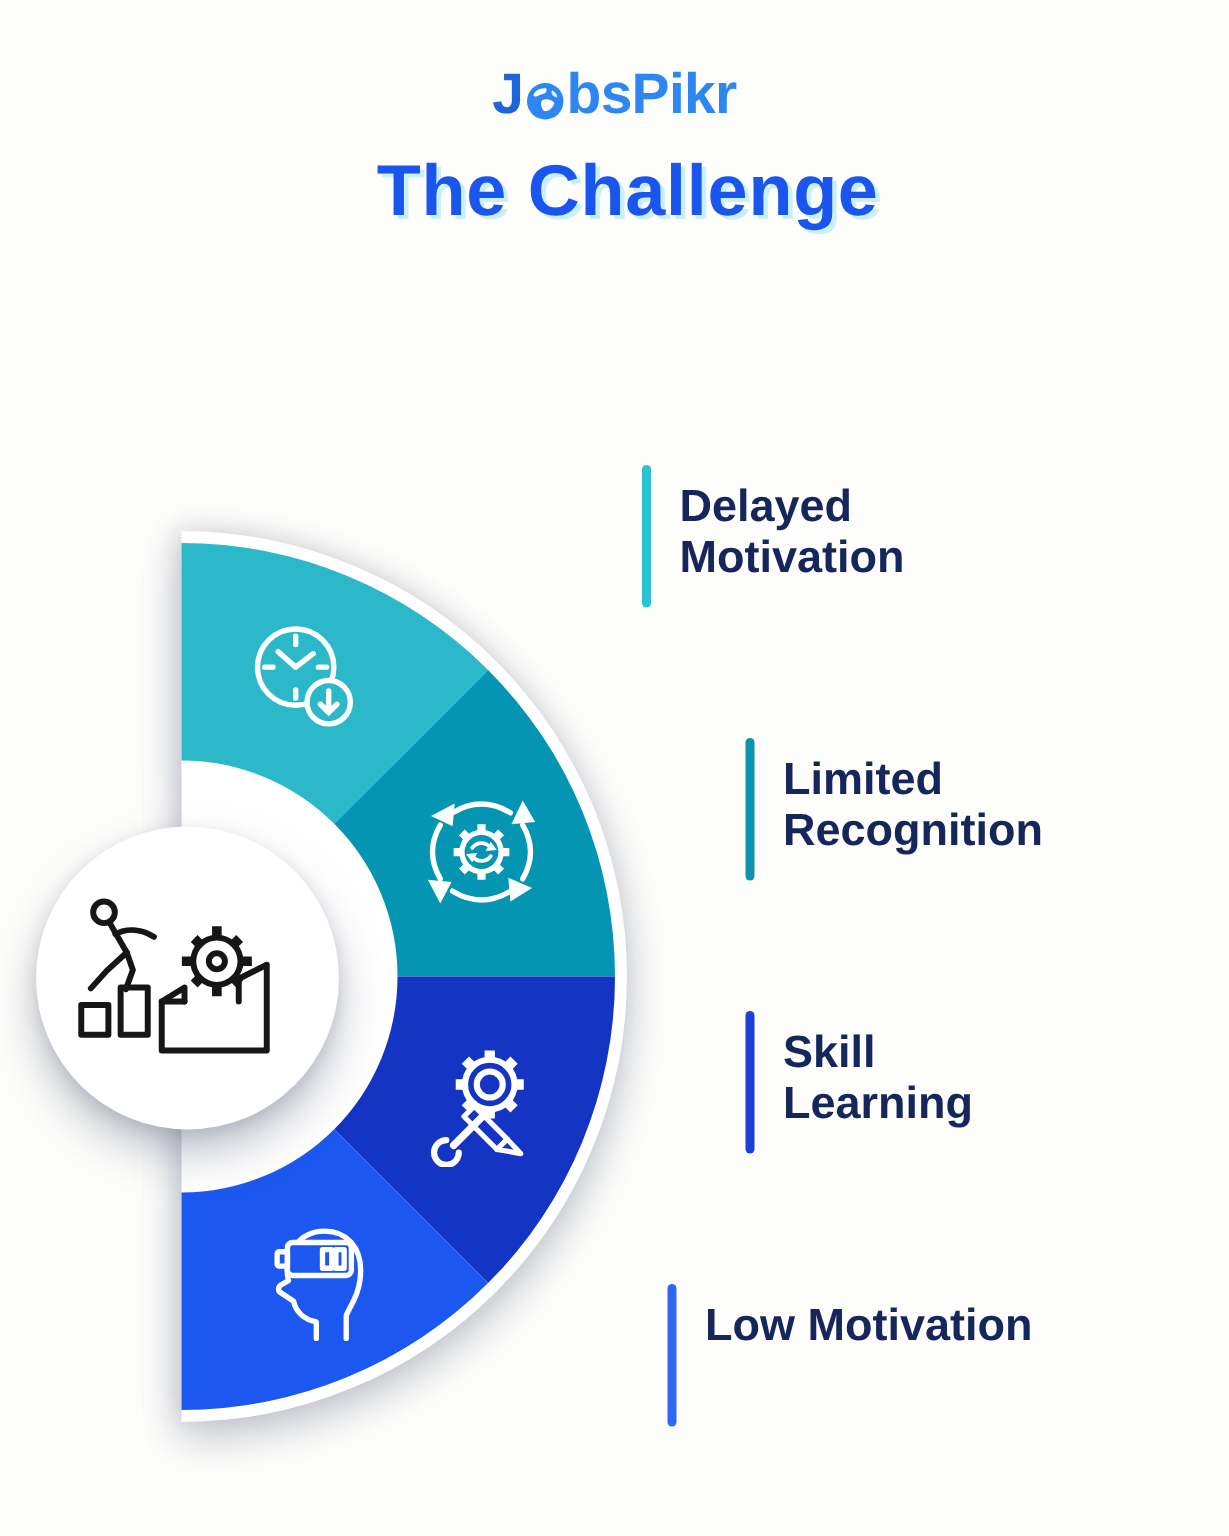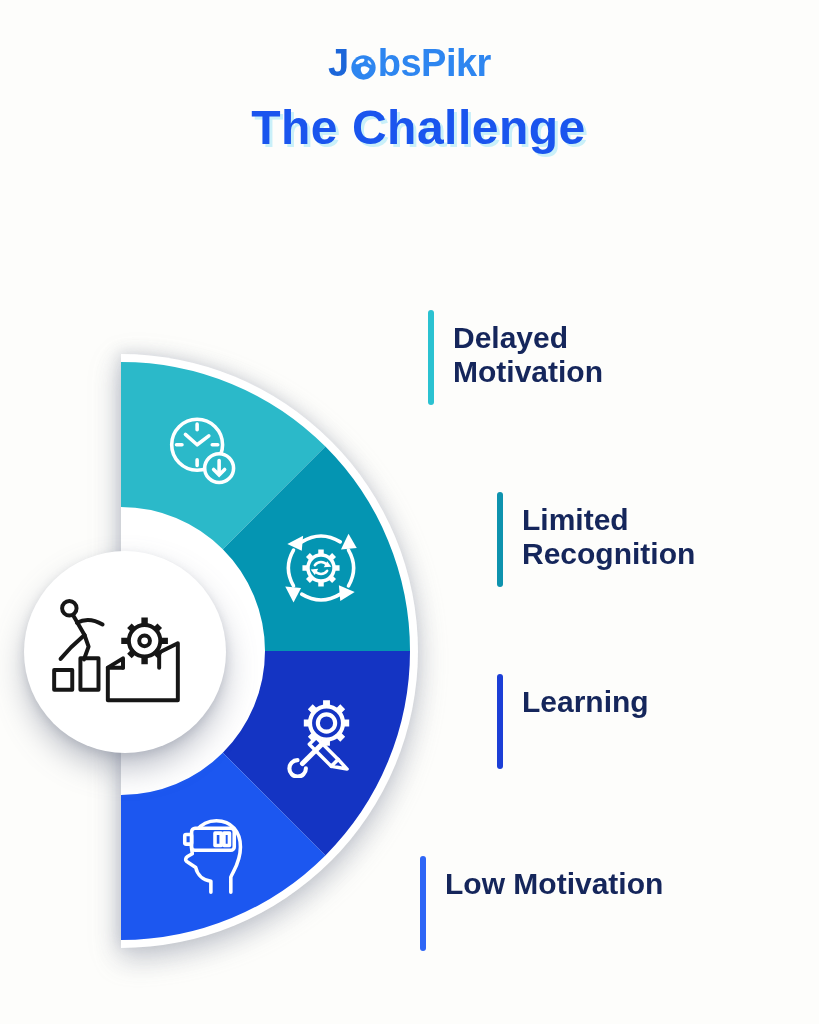--- a/index.html
+++ b/index.html
@@ -44,21 +44,21 @@
   .challenge{position:absolute;display:flex;}
   .cbar{width:6px;height:95px;border-radius:3px;flex:none;}
   .ctext{
     margin-left:19px;padding-top:11px;
     font-size:30px;font-weight:700;line-height:34px;
     color:var(--text-navy,#15265B);white-space:nowrap;
   }
   .c1{left:428px;top:310px;}
   .c2{left:497px;top:492px;}
   .c3{left:497px;top:674px;}
-  .c4{left:420px;top:856px;}
+  .c4{left:445px;top:856px;}
 </style>
 </head>
 <body>
 
 <div class="page">
 
   <div class="logo">
     <span class="logo-j">J</span>
     <svg class="globe" width="27" height="27" viewBox="0 0 24 24">
       <circle cx="12" cy="12" r="10.8" fill="#2E86F0"></circle>
@@ -160,20 +160,21 @@
     <div class="cbar" style="background-color: rgb(14, 147, 174);"></div>
     <div class="ctext">
       <div>Limited</div>
       <div>Recognition</div>
     </div>
   </div>
 
   <div class="challenge c3">
     <div class="cbar" style="background-color: rgb(28, 63, 214);"></div>
     <div class="ctext">
+      <div>Skill</div>
       <div>Learning</div>
     </div>
   </div>
 
   <div class="challenge c4">
     <div class="cbar" style="background-color: rgb(46, 102, 246);"></div>
     <div class="ctext">
       <div>Low Motivation</div>
     </div>
   </div>

